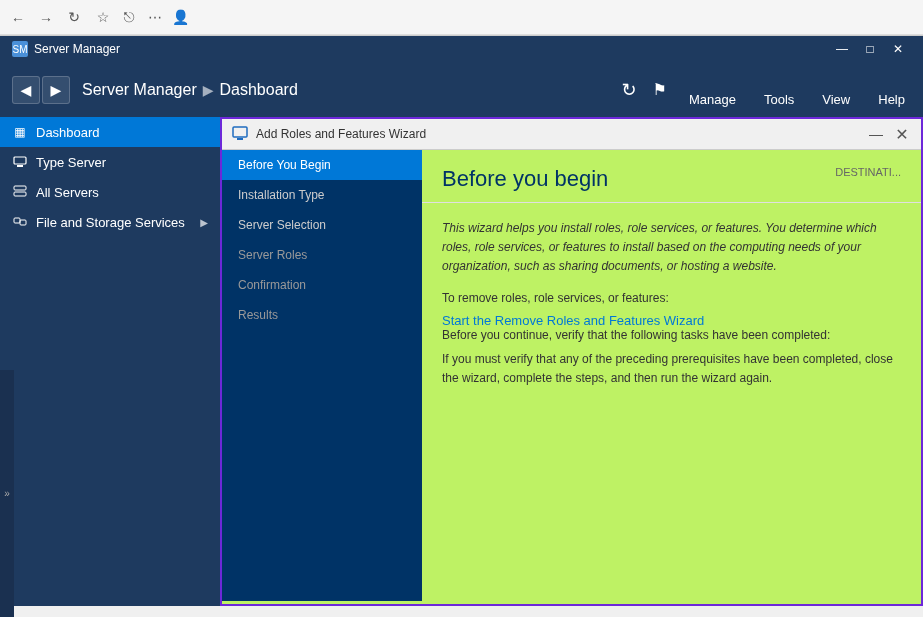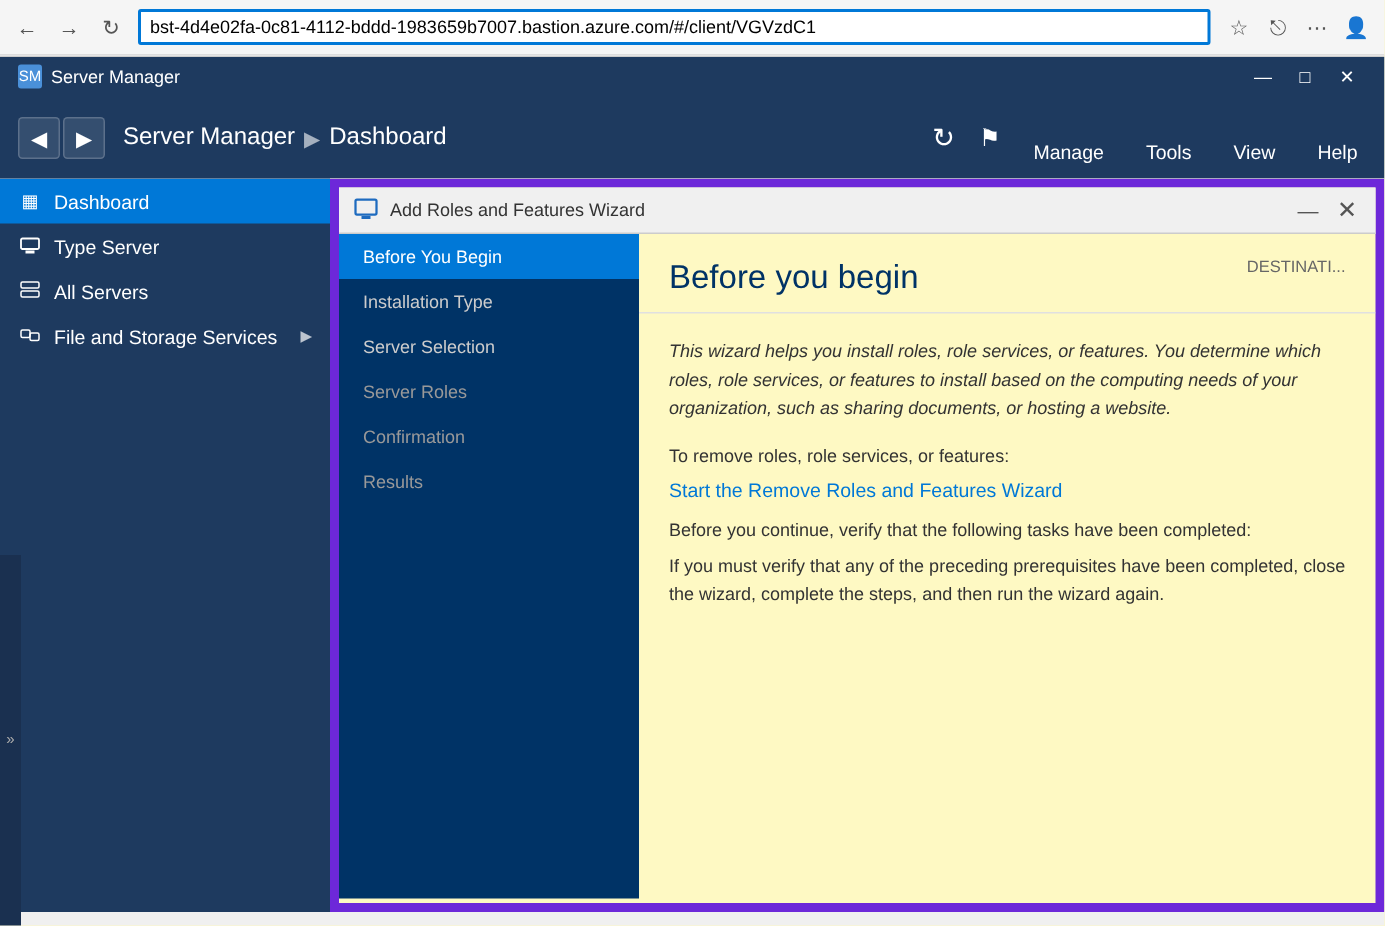--- a/index.html
+++ b/index.html
@@ -54,21 +54,21 @@
 
     
     .config-card { background: white; display: flex; align-items: center; gap: 0; border: 1px solid #ddd; margin-bottom: 10px; }
     .config-card-orange { width: 70px; height: 60px; background: #e8580c; }
     .config-card-number { width: 50px; height: 60px; background: white; display: flex; align-items: center; justify-content: center; }
     .config-number-circle { width: 32px; height: 32px; background: #e8580c; border-radius: 50%; display: flex; align-items: center; justify-content: center; color: white; font-size: 18px; font-weight: bold; }
     .config-card-text { padding: 0 16px; font-size: 20px; color: #0078d7; font-weight: 300; }
 
     
     .wizard-overlay { position: absolute; top: 0; left: 0; right: 0; bottom: 0; z-index: 10; }
-    .wizard-window { position: absolute; top: 0; left: 0; right: 0; bottom: 0; background: #fef9c3; box-shadow: 0 4px 20px rgba(0,0,0,0.3); border: 6px solid #6d28d9; }
+    .wizard-window { position: absolute; top: 0; left: 0; right: 0; bottom: 0; background: #bef264; box-shadow: 0 4px 20px rgba(0,0,0,0.3); border: 2px solid #6d28d9; }
     .wizard-titlebar { background: #f0f0f0; border-bottom: 1px solid #ccc; padding: 6px 10px; display: flex; align-items: center; gap: 8px; }
     .wizard-title-icon { width: 16px; height: 16px; }
     .wizard-title-text { font-size: 12px; color: #333; flex: 1; }
     .wizard-close { width: 18px; height: 18px; border: none; background: transparent; cursor: pointer; font-size: 16px; color: #555; display: flex; align-items: center; justify-content: center; margin-left: auto; }
     .wizard-minimize { width: 18px; height: 18px; border: none; background: transparent; cursor: pointer; font-size: 14px; color: #555; display: flex; align-items: center; justify-content: center; }
 
     .wizard-body { display: flex; height: calc(100% - 34px); }
 
     
     .wizard-sidebar { width: 200px; background: #003366; flex-shrink: 0; padding: 0; }
@@ -95,21 +95,20 @@
     .watermark { position: absolute; bottom: 4px; right: 8px; font-size: 12px; color: #666; z-index: 5; }
   </style>
 </head>
 <body>
 
 <div class="browser-chrome">
   <div class="browser-nav">
     <button class="nav-btn">←</button>
     <button class="nav-btn">→</button>
     <button class="nav-btn">↻</button>
-    <input class="address-bar" type="text" value="bst-4d4e02fa-0c81-4112-bddd-1983659b7007.bastion.azure.com/#/client/VGVzdC1" style="">
     <div class="browser-icons">
       <button class="browser-icon-btn">☆</button>
       <button class="browser-icon-btn">⎋</button>
       <button class="browser-icon-btn">⋯</button>
       <button class="browser-icon-btn">👤</button>
     </div>
   </div>
 </div>
 
 <div class="app-window">
@@ -246,21 +245,21 @@
                 <span style="font-size: 11px; color: #666; float: right;">DESTINATI...</span>
                 <h1 class="wizard-page-title">Before you begin</h1>
               </div>
 
               <div class="wizard-main">
                 <p class="wizard-intro">This wizard helps you install roles, role services, or features. You determine which roles, role services, or features to install based on the computing needs of your organization, such as sharing documents, or hosting a website.</p>
 
                 <p class="wizard-section-title">To remove roles, role services, or features:</p>
                 <a class="wizard-link" href="#">Start the Remove Roles and Features Wizard</a>
 
-                <p class="wizard-section-title" style="margin-top: 12px;">Before you continue, verify that the following tasks have been completed:</p>
+                <p class="wizard-section-title" style="">Before you continue, verify that the following tasks have been completed:</p>
 
                 <p class="wizard-footer-text">If you must verify that any of the preceding prerequisites have been completed, close the wizard, complete the steps, and then run the wizard again.</p>
               </div>
             </div>
           </div>
         </div>
       </div>
 
       <div class="watermark">
         <span>CSDN @Tester_孙大壮</span>

